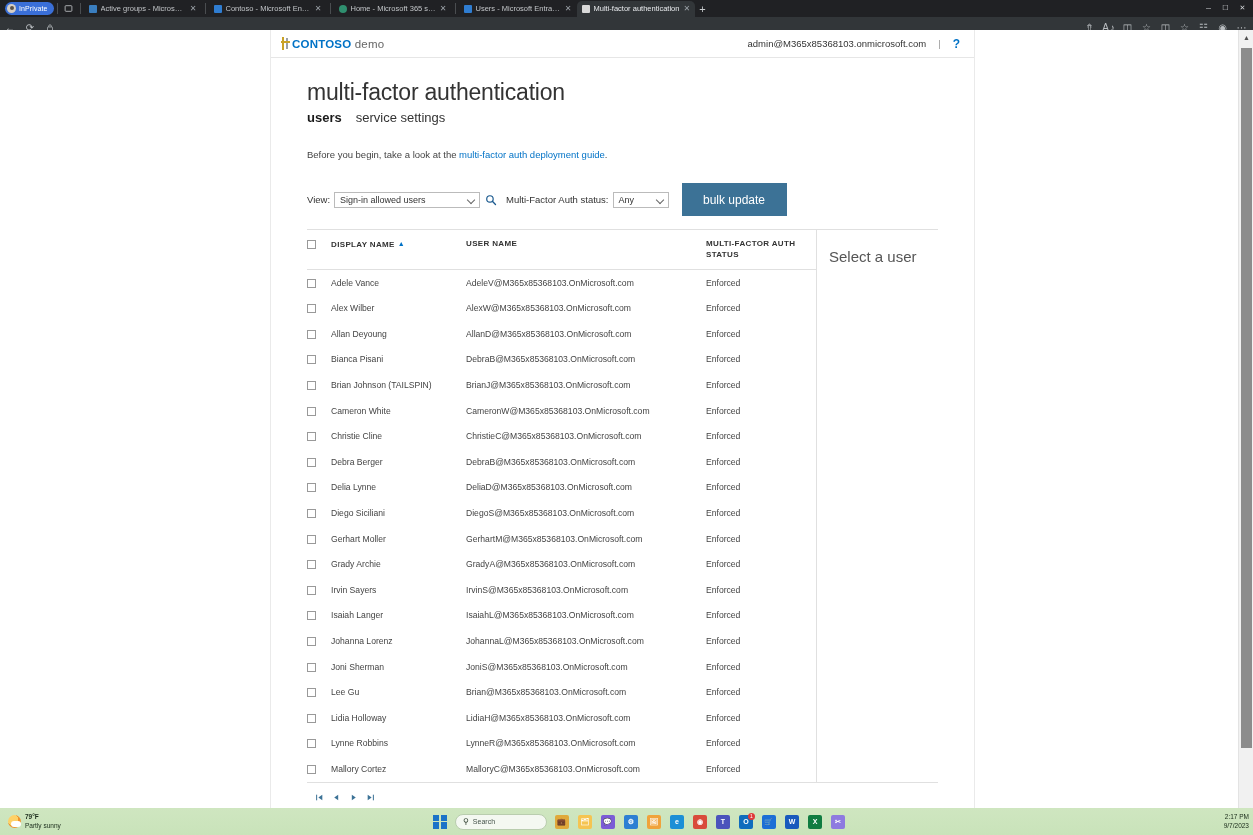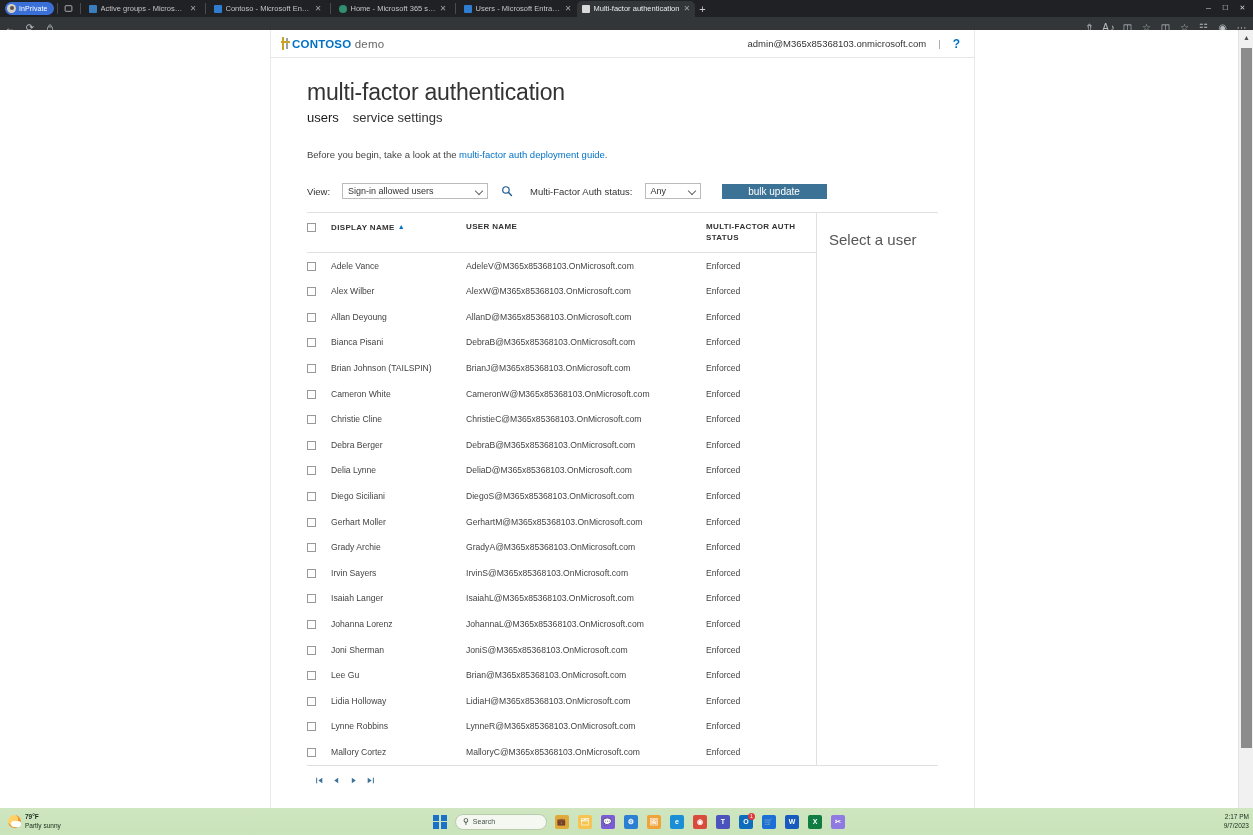--- a/index.html
+++ b/index.html
@@ -109,42 +109,42 @@
   .logo-text span { color: #666; font-weight: 400; }
   .hdr-right { margin-left: auto; display: flex; align-items: center; gap: 12px; text-align: right; }
   .hdr-acct { font-size: 9.5px; color: #333; }
   .hdr-divider { color: #999; font-size: 9.5px; }
   .hdr-help { font-size: 12px; color: #0072c6; font-weight: 700; }
 
   .mfa-body { padding: 22px 36px 0 36px; }
   .pg-title { font-size: 23px; font-weight: 300; color: #333; letter-spacing: -.2px; line-height: 1.1; }
   .pg-tabs { display: flex; gap: 14px; margin-top: 5px; }
   .pg-tab { font-size: 13px; font-weight: 300; color: #333; }
-  .pg-tab.active { font-weight: 400; color: #1a1a1a; }
+  .pg-tab.active { font-weight: 700; color: #1a1a1a; }
   .intro { margin-top: 24px; font-size: 9.5px; color: #444; }
   .intro a { color: #0072c6; text-decoration: none; }
 
-  .filters { margin-top: 23px; display: flex; align-items: center; gap: 12px; }
+  .filters { margin-top: 23px; display: flex; align-items: center; gap: 4px; }
   .f-label { font-size: 9.5px; color: #333; }
   .sel {
     position: relative; height: 16px; border: 1px solid #bbb; background: #fff;
     display: flex; align-items: center; padding: 0 16px 0 5px;
     font-size: 9px; color: #333;
   }
   .sel.wide { width: 146px; }
   .sel.narrow { width: 56px; }
   .sel::after {
     content: ""; position: absolute; right: 5px; top: 5px;
     width: 5px; height: 5px; border-right: 1.2px solid #666; border-bottom: 1.2px solid #666;
     transform: rotate(45deg); margin-top:-1px;
   }
   .search-icon { width: 14px; height: 14px; color: #1b5a8f; display:flex; align-items:center; justify-content:center; }
   .btn-bulk {
-    margin-left: 9px; width: 105px; height: 15px; background: #3c7296; color: #fff;
-    font-size: 10px; display: flex; align-items: center; justify-content: center; border: none;
+    margin-left: 9px; width: 105px; height: 33px; background: #3c7296; color: #fff;
+    font-size: 12px; display: flex; align-items: center; justify-content: center; border: none;
   }
 
   .rule { margin: 13px 36px 0 36px; border-top: 1px solid #e0e0e0; }
 
   
   .content-row { display: flex; margin-top: 0; }
   .tbl-wrap { width: 545px; padding: 0 0 0 36px; }
   .thead { display: flex; align-items: flex-start; padding: 9px 0 8px 0; }
   .th {
     font-size: 8px; font-weight: 700; color: #333; letter-spacing: .35px; line-height: 1.35;

